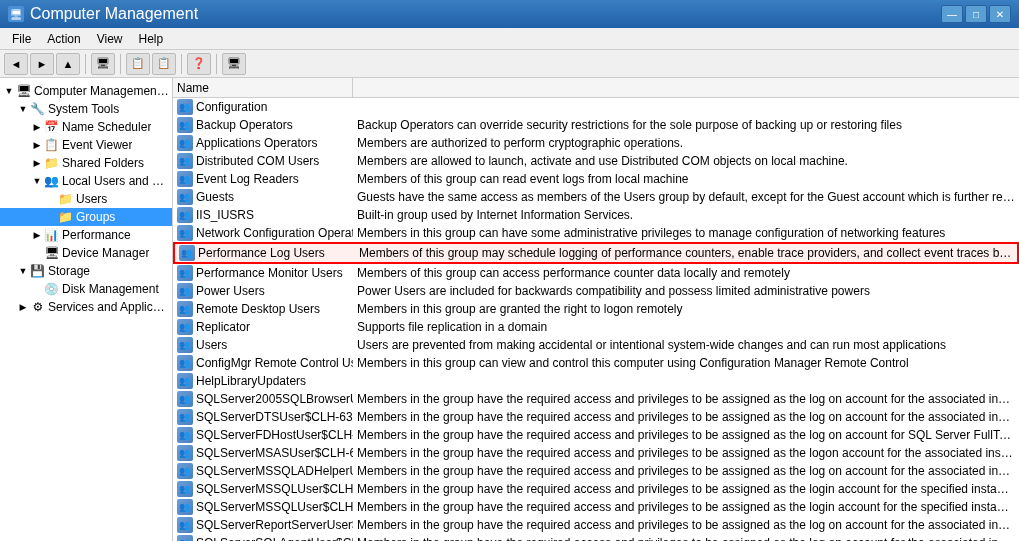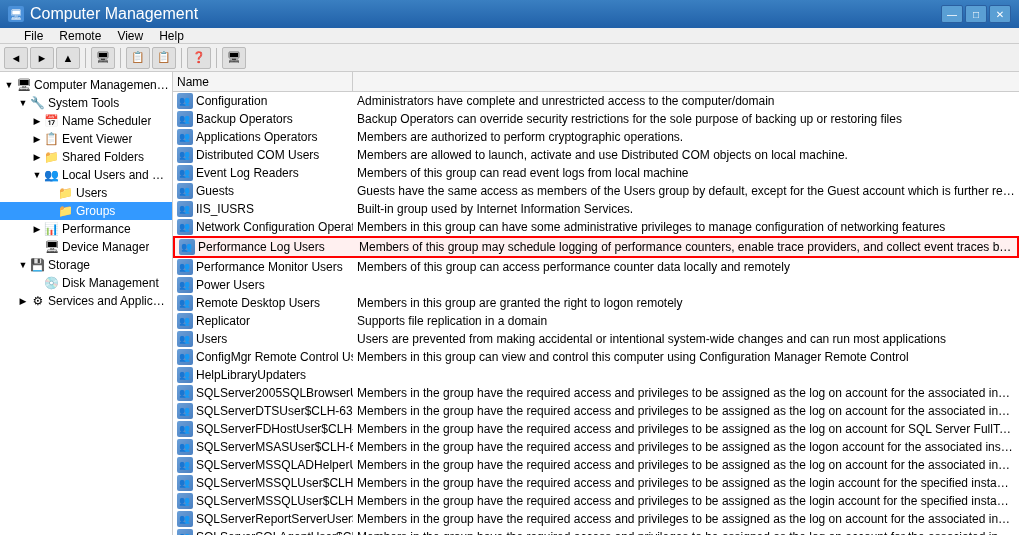--- a/index.html
+++ b/index.html
@@ -39,24 +39,24 @@
       border: 1px solid #2a5fa0;
       border-radius: 2px;
       display: flex; align-items: center; justify-content: center;
       font-size: 10px; color: white; cursor: pointer;
     }
 
     
     .menu-bar {
       background: #f0f0f0;
       border-bottom: 1px solid #ccc;
-      height: 16px;
-      display: flex;
-      align-items: center;
-      padding: 0 16px;
+      height: 22px;
+      display: flex;
+      align-items: center;
+      padding: 0 4px;
     }
     .menu-item {
       padding: 2px 8px;
       font-size: 12px;
       cursor: pointer;
     }
 
     
     .toolbar {
       background: #f0f0f0;
@@ -198,21 +198,21 @@
   <span class="title-bar-text">Computer Management</span>
   <div class="title-bar-buttons">
     <div class="title-btn">—</div>
     <div class="title-btn">□</div>
     <div class="title-btn">✕</div>
   </div>
 </div>
 
 <div class="menu-bar">
   <span class="menu-item">File</span>
-  <span class="menu-item">Remote</span>
+  <span class="menu-item">Action</span>
   <span class="menu-item">View</span>
   <span class="menu-item">Help</span>
 </div>
 
 <div class="toolbar">
   <div class="toolbar-btn">◄</div>
   <div class="toolbar-btn">►</div>
   <div class="toolbar-btn">▲</div>
   <div class="toolbar-sep"></div>
   <div class="toolbar-btn">🖥</div>
@@ -304,21 +304,20 @@
     </div>
 
     <div class="table-body">
     <div class="table-row">
           <div class="cell-name">
             <span class="row-icon">
               <div style="width: 16px; height: 16px; background: linear-gradient(135deg, rgb(106, 159, 216), rgb(74, 127, 192)); border-radius: 2px; display: flex; align-items: center; justify-content: center; font-size: 9px; color: white;">👥</div>
             </span>
             <span>Configuration</span>
           </div>
-          <div class="cell-desc">Administrators have complete and unrestricted access to the computer/domain</div>
         </div>
         <div class="table-row">
           <div class="cell-name">
             <span class="row-icon">
               <div style="width: 16px; height: 16px; background: linear-gradient(135deg, rgb(106, 159, 216), rgb(74, 127, 192)); border-radius: 2px; display: flex; align-items: center; justify-content: center; font-size: 9px; color: white;">👥</div>
             </span>
             <span>Backup Operators</span>
           </div>
           <div class="cell-desc">Backup Operators can override security restrictions for the sole purpose of backing up or restoring files</div>
         </div>
@@ -394,20 +393,21 @@
           </div>
           <div class="cell-desc">Members of this group can access performance counter data locally and remotely</div>
         </div>
         <div class="table-row">
           <div class="cell-name">
             <span class="row-icon">
               <div style="width: 16px; height: 16px; background: linear-gradient(135deg, rgb(106, 159, 216), rgb(74, 127, 192)); border-radius: 2px; display: flex; align-items: center; justify-content: center; font-size: 9px; color: white;">👥</div>
             </span>
             <span>Power Users</span>
           </div>
+          <div class="cell-desc">Power Users are included for backwards compatibility and possess limited administrative powers</div>
         </div>
         <div class="table-row">
           <div class="cell-name">
             <span class="row-icon">
               <div style="width: 16px; height: 16px; background: linear-gradient(135deg, rgb(106, 159, 216), rgb(74, 127, 192)); border-radius: 2px; display: flex; align-items: center; justify-content: center; font-size: 9px; color: white;">👥</div>
             </span>
             <span>Remote Desktop Users</span>
           </div>
           <div class="cell-desc">Members in this group are granted the right to logon remotely</div>
         </div>

